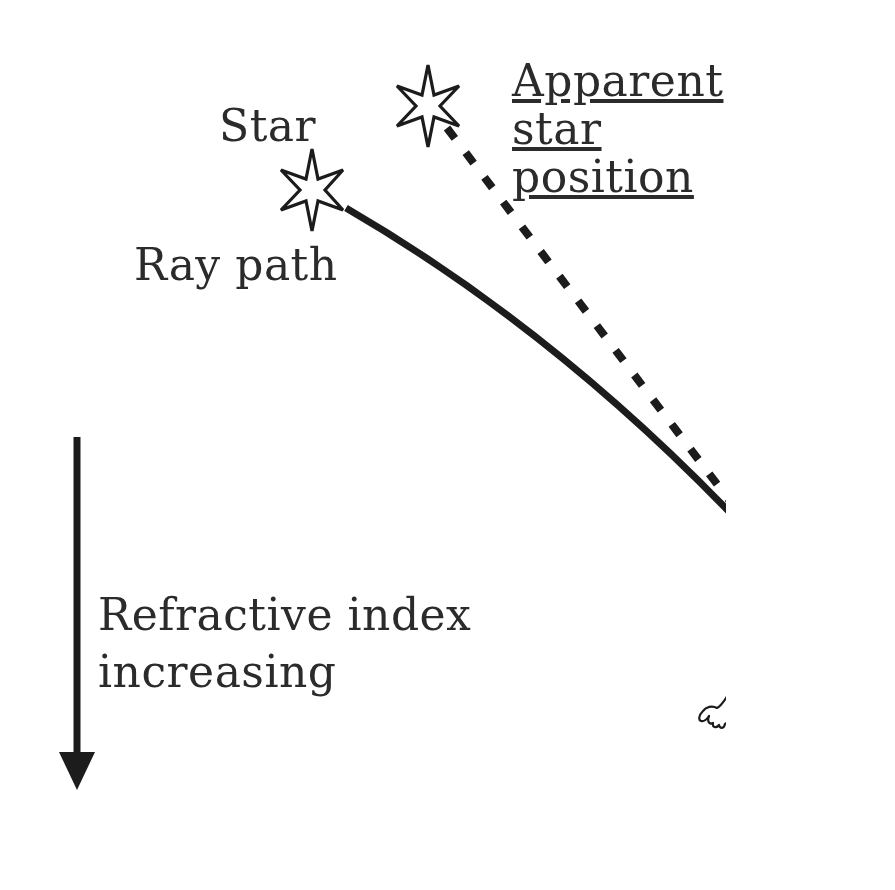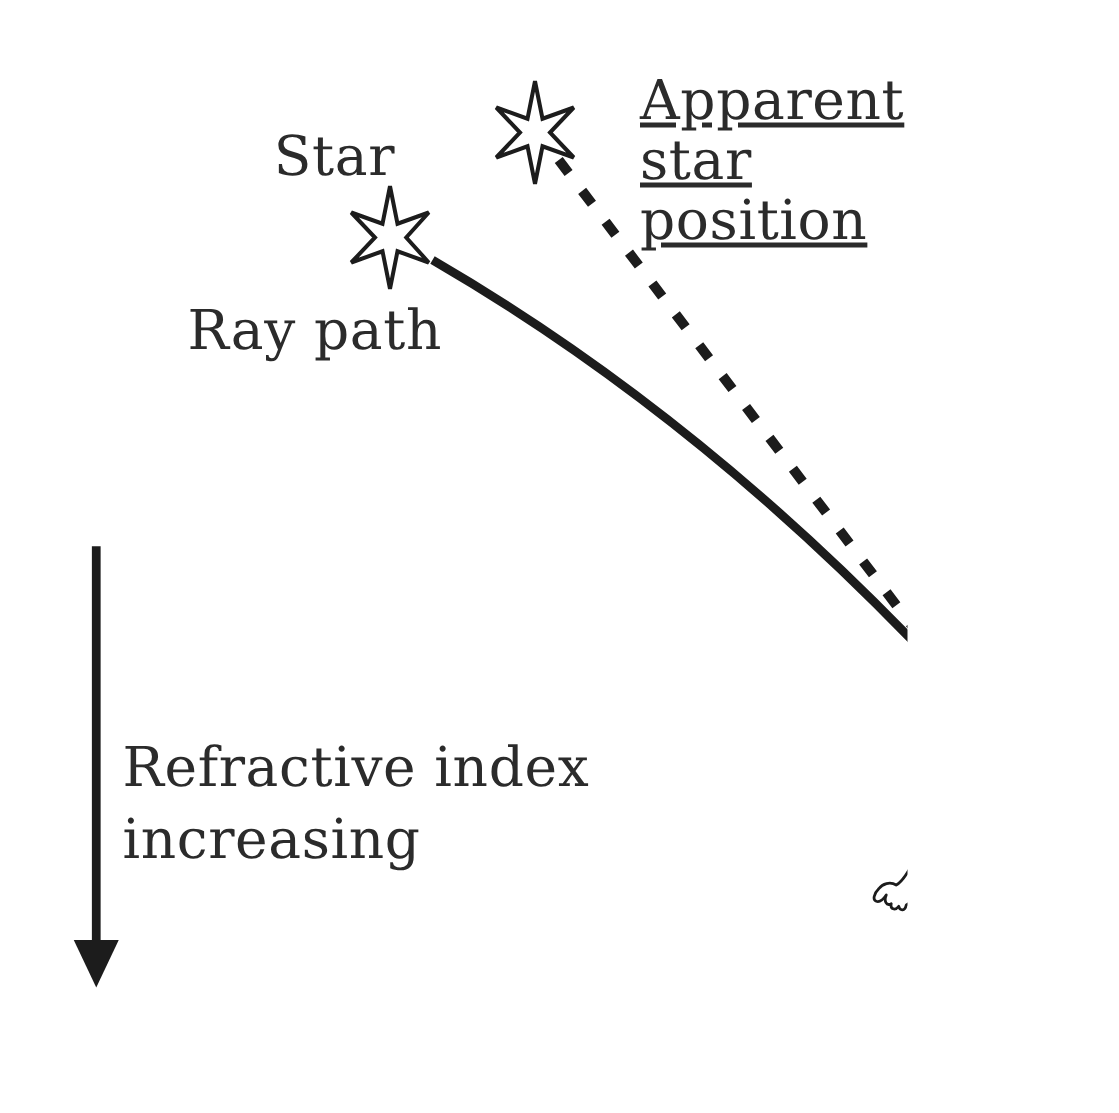--- a/index.html
+++ b/index.html
@@ -19,21 +19,21 @@
   .label {
     position: absolute;
     color: #2b2b2b;
     font-size: 44px;
     white-space: pre-line;
     line-height: 50px;
     letter-spacing: 0.5px;
   }
   .label.star      { left: 219px; top: 101px; }
   .label.apparent  { left: 512px; top: 57px;  line-height: 48px; text-decoration: underline; }
-  .label.raypath   { left: 150px; top: 240px; }
+  .label.raypath   { left: 134px; top: 240px; }
   .label.refract   { left: 98px;  top: 562px; line-height: 57px; margin-top: 24px; }
 </style>
 </head>
 <body>
 
 <div class="stage">
 
   <svg class="artwork" viewBox="0 0 895 890" xmlns="http://www.w3.org/2000/svg">
 
     <line x1="447" y1="128" x2="745" y2="521" stroke="#1c1c1c" stroke-width="8" stroke-dasharray="13 18"></line>

